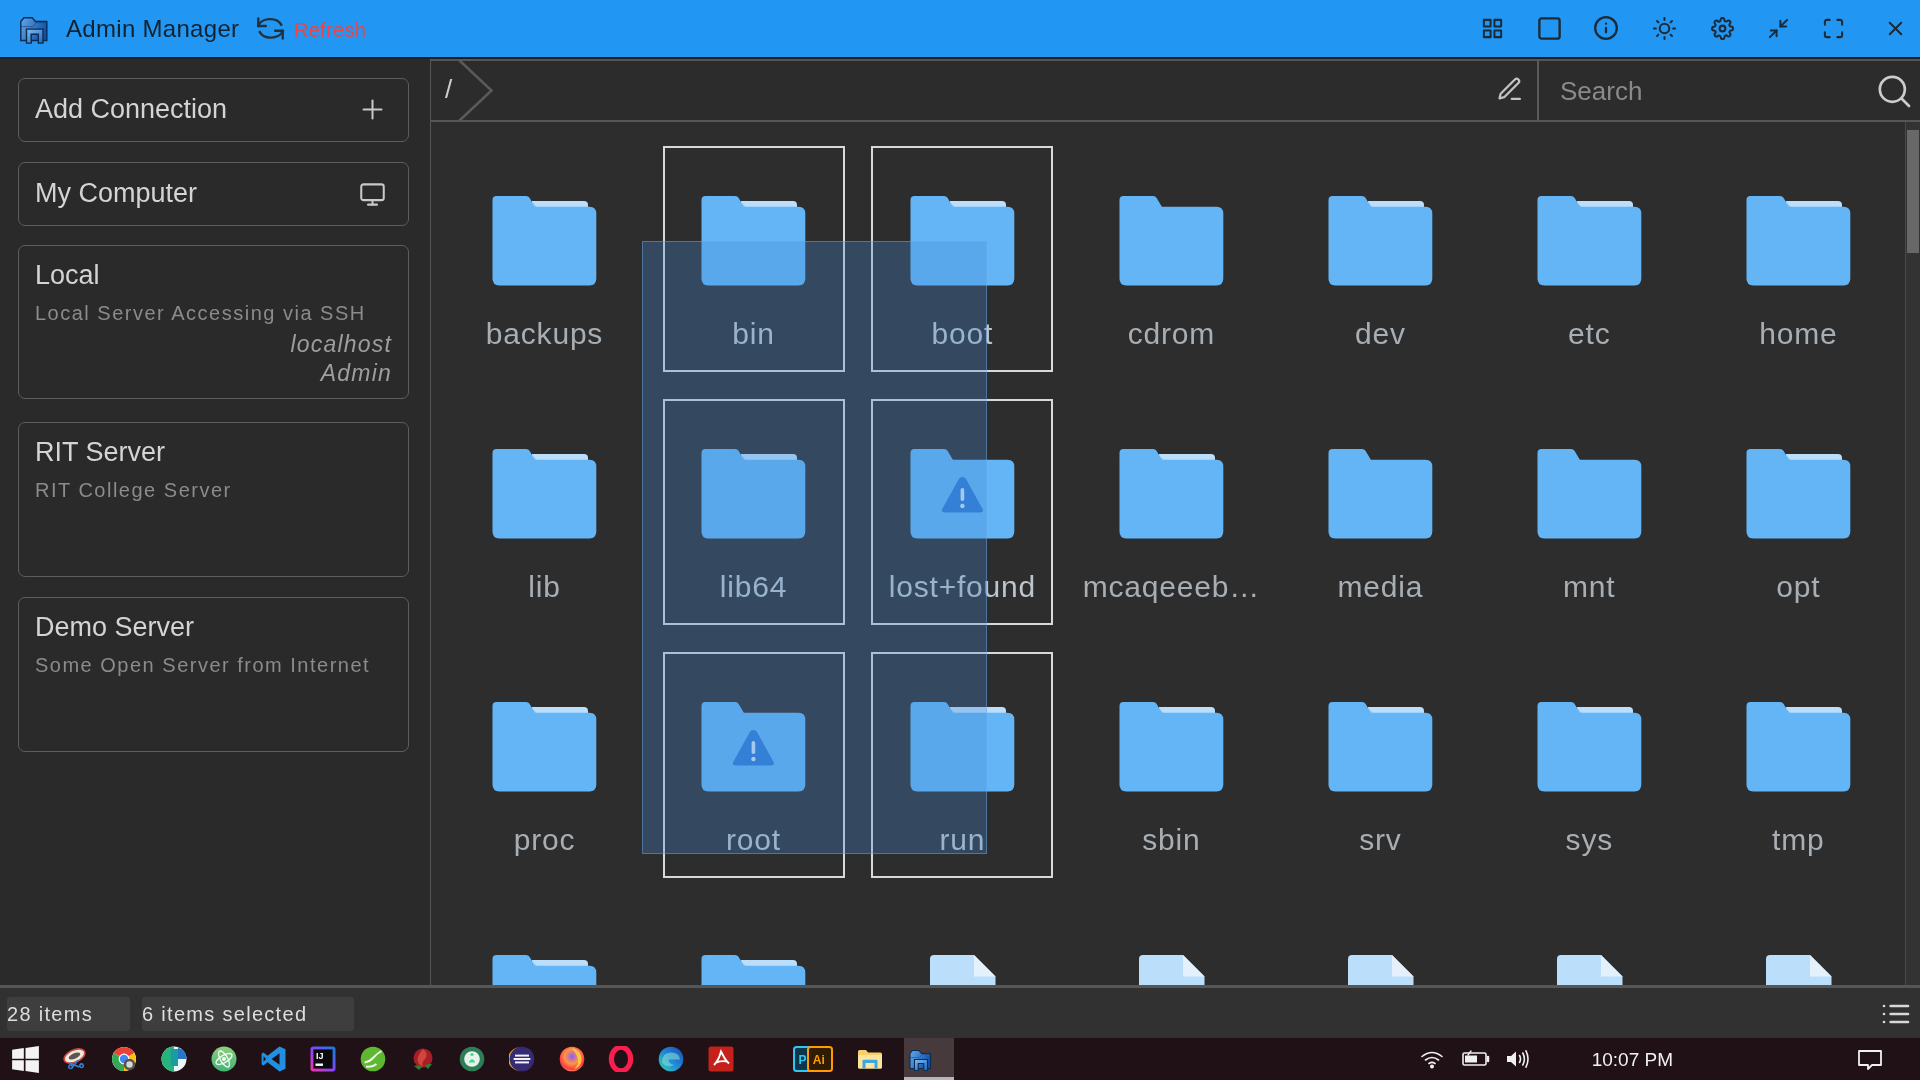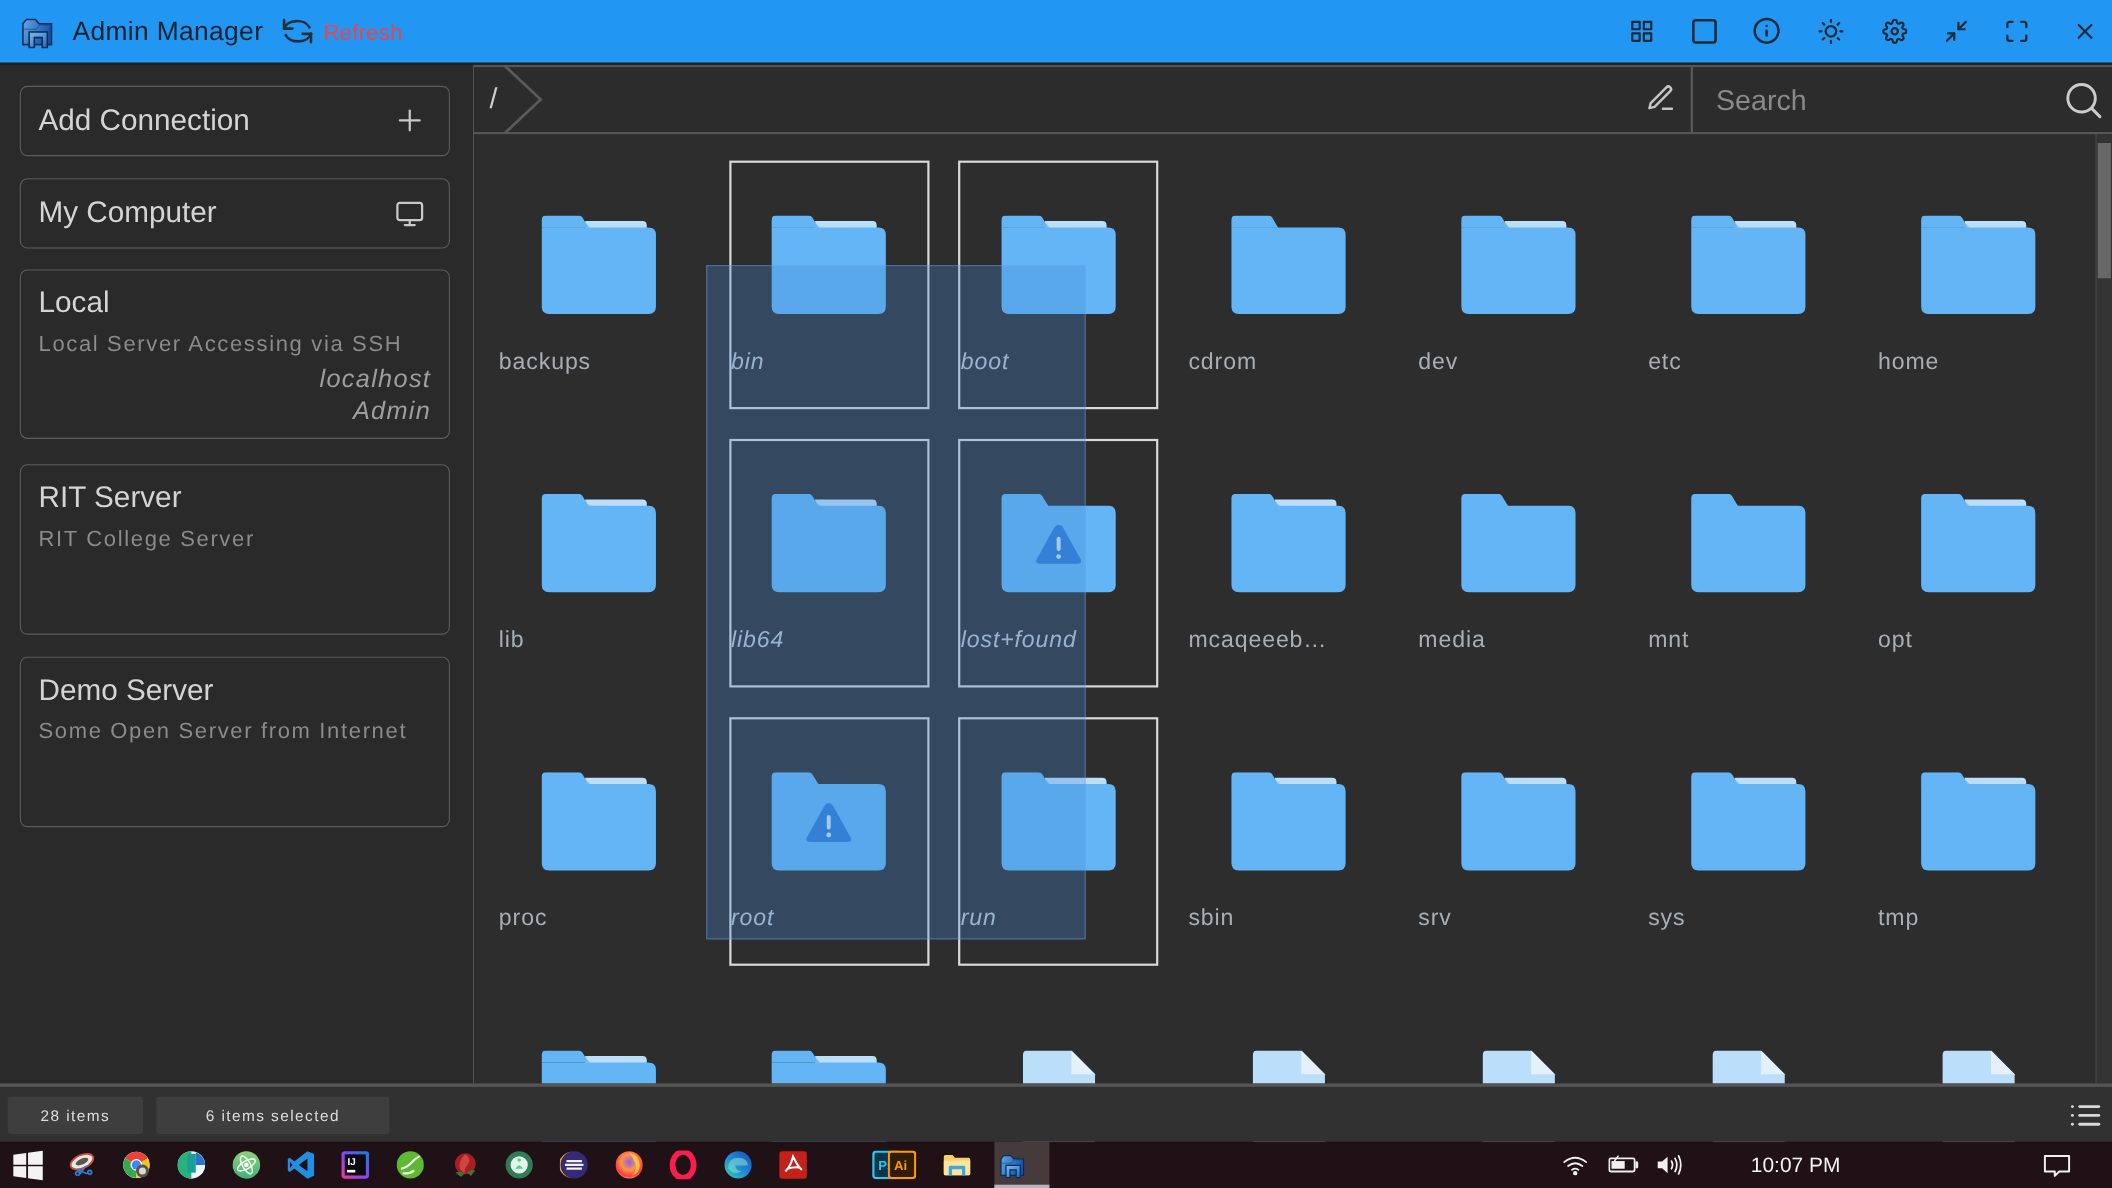--- a/index.html
+++ b/index.html
@@ -17,32 +17,32 @@
 .cardtitle { position:absolute; left:16px; font-size:27px; color:#d4d4d4; }
 .carddesc { position:absolute; left:16px; font-size:20px; color:#8b8b8b; letter-spacing:1.5px; }
 .cardvals { position:absolute; right:16px; text-align:right; font-size:23px; font-style:italic; color:#9e9e9e; line-height:29px; letter-spacing:1.2px; }
 .sideicon { position:absolute; right:22px; width:27px; height:27px; stroke:#c9c9c9; stroke-width:1.8; fill:none; stroke-linecap:round; stroke-linejoin:round; }
 #main { position:absolute; left:431px; top:59px; width:1489px; height:926px; background:#2d2d2e; }
 #crumbbar { position:absolute; left:431px; top:59px; width:1489px; height:63px; background:#2c2c2d; border-top:2px solid #565656; border-bottom:2px solid #565656; }
 #slash { position:absolute; left:445px; top:74px; font-size:26px; color:#cfcfcf; }
 #searchtext { position:absolute; left:1560px; top:76px; font-size:26px; color:#8a8a8a; }
 #sep1 { position:absolute; left:1537px; top:61px; width:2px; height:59px; background:#5a5a5a; }
 #statusbar { position:absolute; left:0; top:985px; width:1920px; height:53px; background:#313132; border-top:3px solid #565656; }
-.chip { position:absolute; top:997px; height:34px; background:#3e3e3f; border-radius:3px; color:#dedede; font-size:14px; font-weight:500; line-height:34px; text-align:center; letter-spacing:1.3px; }
+.chip { position:absolute; top:997px; height:34px; background:#3e3e3f; border-radius:3px; color:#dedede; font-size:20px; font-weight:500; line-height:34px; text-align:left; letter-spacing:1.3px; }
 #taskbar { position:absolute; left:0; top:1038px; width:1920px; height:42px; background:#201116; }
 .tbi { position:absolute; }
 .tbi svg { width:100%; height:100%; display:block; }
 #activebtn { position:absolute; left:904px; top:1038px; width:50px; height:42px; background:#473a3d; }
 #activeunder { position:absolute; left:904px; top:1077px; width:50px; height:3px; background:#b8b6b8; }
 #clock { position:absolute; left:1573px; top:1049px; width:100px; font-size:19px; color:#f2f2f2; text-align:right; }
 .cell { position:absolute; width:182px; height:226px; }
-.cell.sel { border:2px solid #d9d9d9;font-style:italic; }
+.cell.sel { border:2px solid #d9d9d9; }
 .fi { position:absolute; left:50%; margin-left:-52.5px; top:50px; width:105px; height:90px; }
 .cell.sel .fi { top:48px; }
-.flab { position:absolute; left:0; right:0; top:171px; text-align:left; font-size:21px; color:#a8afb4; letter-spacing:0.8px; }
+.flab { position:absolute; left:0; right:0; top:171px; text-align:center; font-size:30px; color:#a8afb4; letter-spacing:0.8px; }
 .cell.sel .flab { top:169px; color:#bdc5cc; }
 #rubber { position:absolute; left:641.7px; top:241px; width:345.7px; height:612.7px; background:rgba(68,138,212,0.30); border:1px solid rgba(110,170,235,0.45); }
 #scrollgutter { position:absolute; left:1906px; top:122px; width:14px; height:863px; background:#333334; }
 #scrolltrack { position:absolute; left:1905px; top:122px; width:1px; height:863px; background:#4a4a4a; }
 #scrollthumb { position:absolute; left:1907px; top:130px; width:12px; height:123px; background:#686868; }
 .trayicon { position:absolute; stroke:#f0f0f0; fill:none; stroke-width:1.6; stroke-linecap:round; stroke-linejoin:round; }
 </style>
 </head>
 <body>
 <svg width="0" height="0" style="position:absolute">

